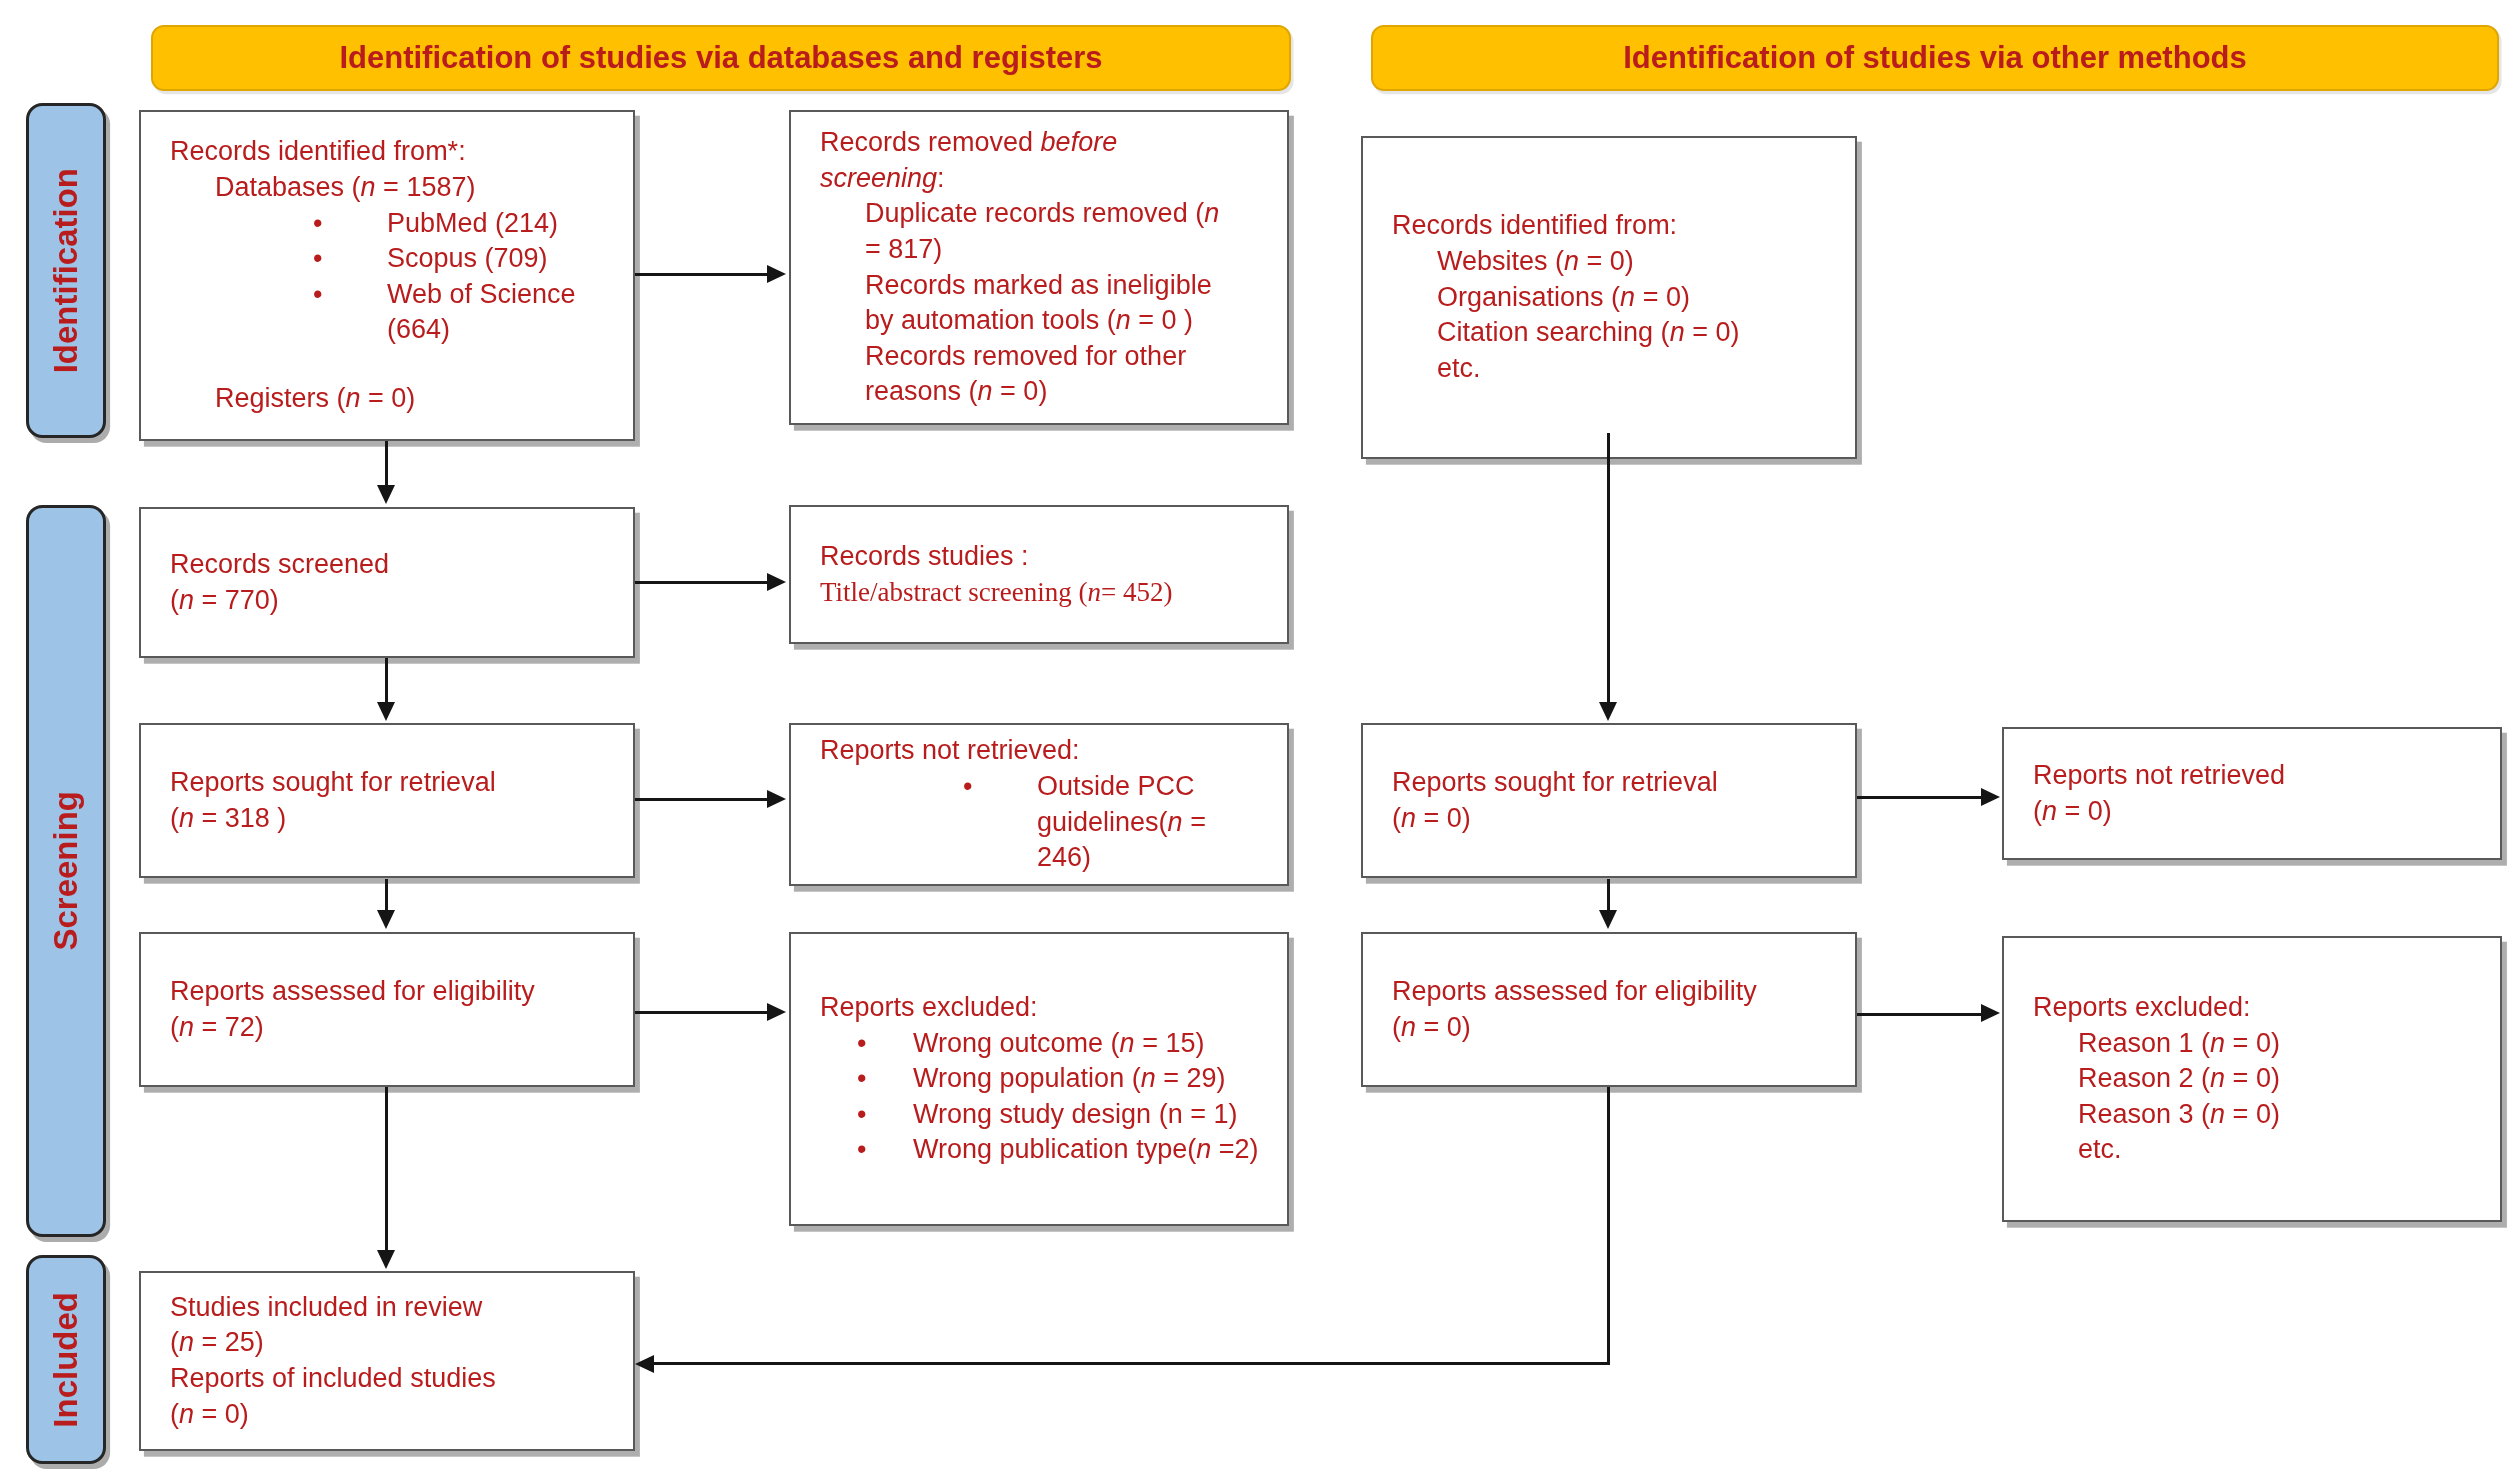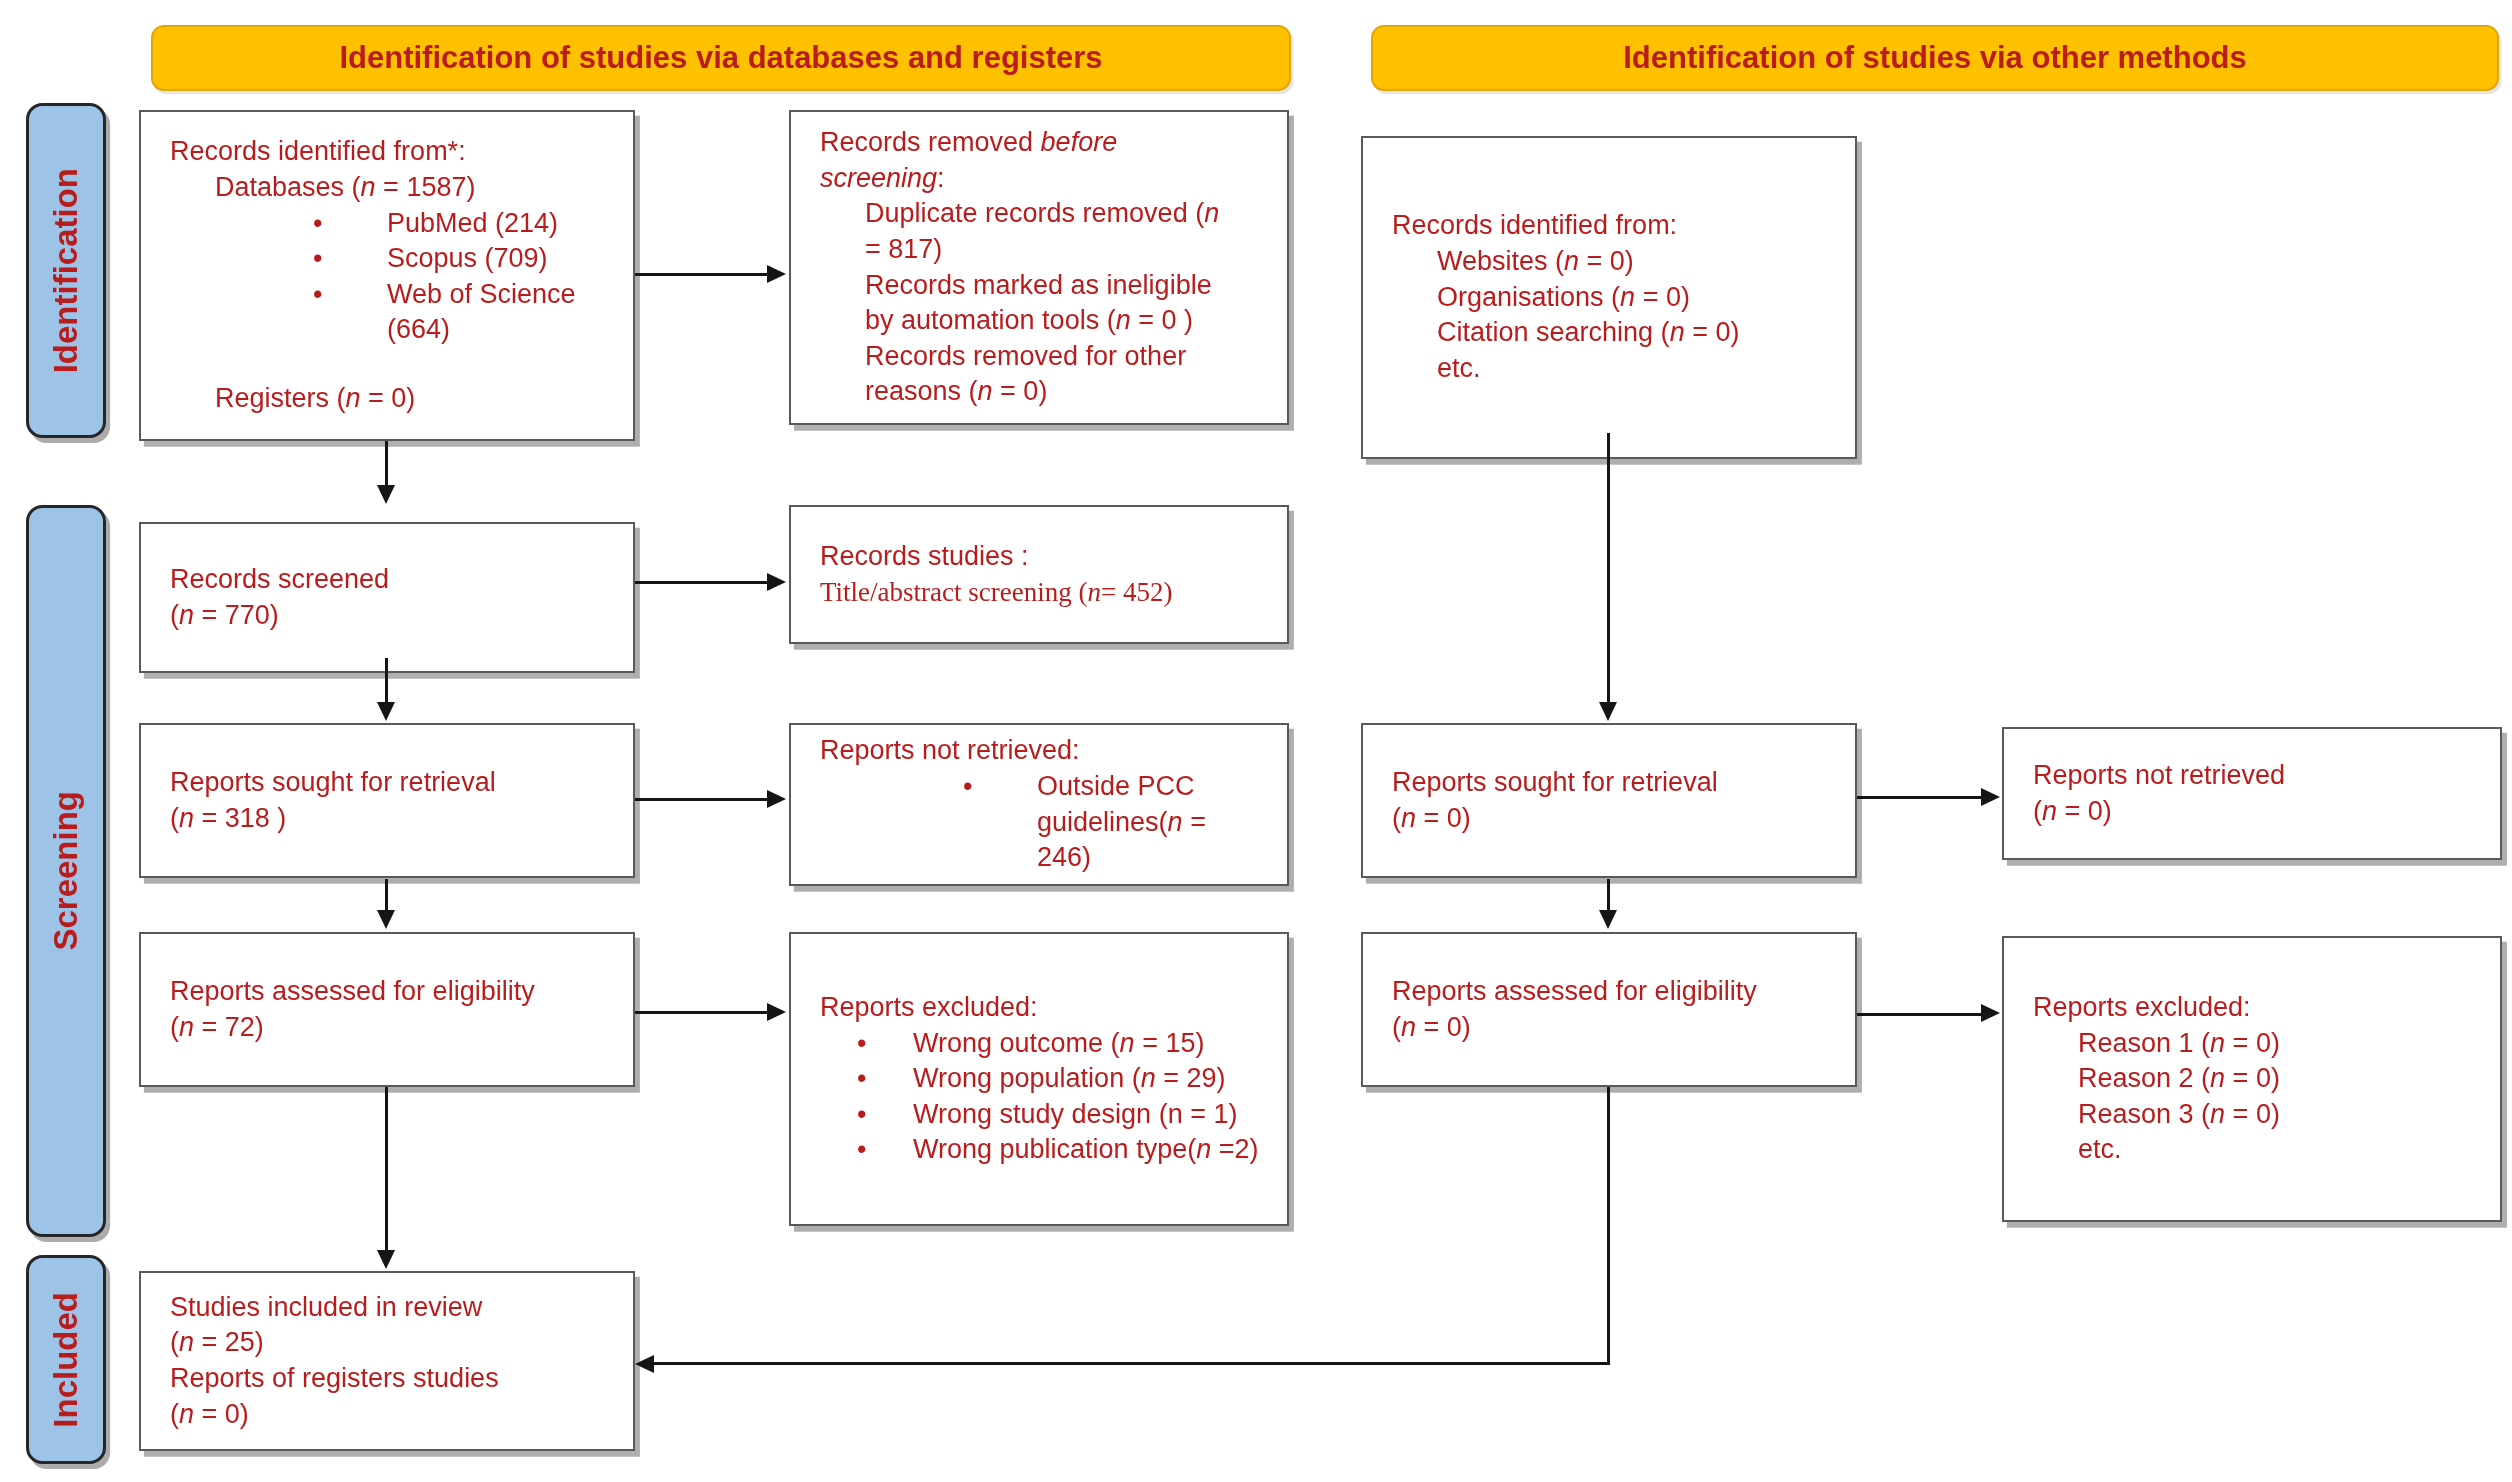--- a/index.html
+++ b/index.html
@@ -77,36 +77,36 @@
         <span class="bullet">•</span>
         <span class="btxt">Scopus (709)</span>
       </div>
       <div class="line ind2 has-bullet">
         <span class="bullet">•</span>
         <span class="btxt">Web of Science (664)</span>
       </div>
       <div class="line blank"></div>
       <div class="line ind1">Registers (<i>n</i> = 0)</div>
     </div>
-  <div class="box" id="box-records-screened" style="left:139px;top:522px;width:496px;height:151px;">
+  <div class="box" id="box-records-screened" style="left:139px;top:507px;width:496px;height:151px;">
       <div class="line">Records screened</div>
       <div class="line">(<i>n</i> = 770)</div>
     </div>
   <div class="box" id="box-reports-sought-db" style="left:139px;top:723px;width:496px;height:155px;">
       <div class="line">Reports sought for retrieval</div>
       <div class="line">(<i>n</i> = 318 )</div>
     </div>
   <div class="box" id="box-reports-assessed-db" style="left:139px;top:932px;width:496px;height:155px;">
       <div class="line">Reports assessed for eligibility</div>
       <div class="line">(<i>n</i> = 72)</div>
     </div>
   <div class="box" id="box-studies-included" style="left:139px;top:1271px;width:496px;height:180px;">
       <div class="line">Studies included in review</div>
       <div class="line">(<i>n</i> = 25)</div>
-      <div class="line">Reports of registers studies</div>
+      <div class="line">Reports of included studies</div>
       <div class="line">(<i>n</i> = 0)</div>
     </div>
 
   <div class="box pr-lg" id="box-records-removed" style="left:789px;top:110px;width:500px;height:315px;">
       <div class="line">Records removed <i>before screening</i>:</div>
       <div class="line ind1">Duplicate records removed (<i>n</i> = 817)</div>
       <div class="line ind1">Records marked as ineligible by automation tools (<i>n</i> = 0 )</div>
       <div class="line ind1">Records removed for other reasons (<i>n</i> = 0)</div>
     </div>
   <div class="box" id="box-records-excluded-screening" style="left:789px;top:505px;width:500px;height:139px;">

